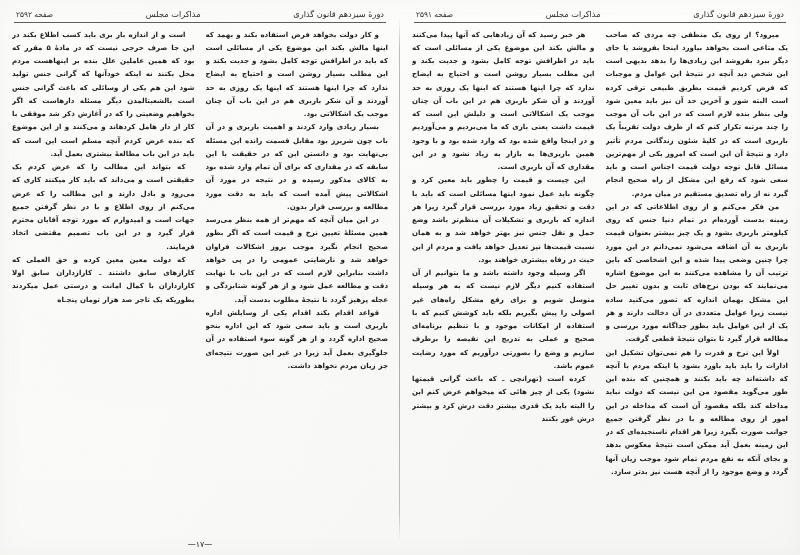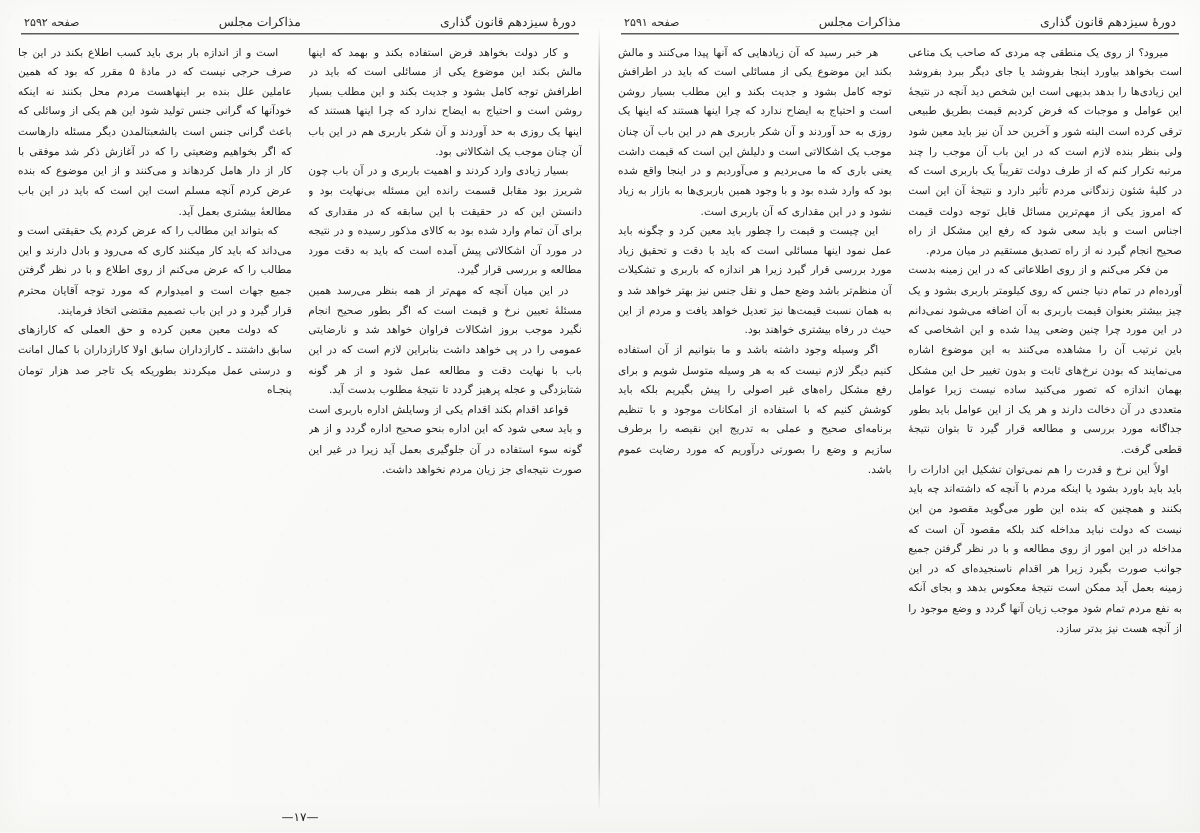--- a/index.html
+++ b/index.html
@@ -98,21 +98,21 @@
     font-size: 7.05px;
     line-height: 13.25px;
     text-align: justify;
     text-align-last: right;
     color: #1d1d1d;
     word-spacing: 0.4px;
     letter-spacing: 0.05px;
     text-justify: inter-word;
   }
   .col p + p { margin-top: 0px; }
-  .col p.indent { text-indent: 9px; }
+  .col p.indent { text-indent: 9px; font-weight: bold; }
 
   
   .page-footer {
     text-align: center;
     font-size: 8px;
     color: #242424;
     padding-top: 3px;
     letter-spacing: 0.6px;
     flex: 0 0 auto;
   }
@@ -158,38 +158,39 @@
 
       <div class="col">
         <p class="indent">میرود؟ از روی یک منطقی چه مردی که صاحب یک متاعی است بخواهد بیاورد اینجا بفروشد یا جای دیگر ببرد بفروشد این زیادی‌ها را بدهد بدیهی است این شخص دید آنچه در نتیجهٔ این عوامل و موجبات که فرض کردیم قیمت بطریق طبیعی ترقی کرده است البته شور و آخرین حد آن نیز باید معین شود ولی بنظر بنده لازم است که در این باب آن موجب را چند مرتبه تکرار کنم که از طرف دولت تقریباً یک باربری است که در کلیهٔ شئون زندگانی مردم تأثیر دارد و نتیجهٔ آن این است که امروز یکی از مهم‌ترین مسائل قابل توجه دولت قیمت اجناس است و باید سعی شود که رفع این مشکل از راه صحیح انجام گیرد نه از راه تصدیق مستقیم در میان مردم.</p>
         <p class="indent">من فکر می‌کنم و از روی اطلاعاتی که در این زمینه بدست آورده‌ام در تمام دنیا جنس که روی کیلومتر باربری بشود و یک چیز بیشتر بعنوان قیمت باربری به آن اضافه می‌شود نمی‌دانم در این مورد چرا چنین وضعی پیدا شده و این اشخاصی که باین ترتیب آن را مشاهده می‌کنند به این موضوع اشاره می‌نمایند که بودن نرخ‌های ثابت و بدون تغییر حل این مشکل بهمان اندازه که تصور می‌کنید ساده نیست زیرا عوامل متعددی در آن دخالت دارند و هر یک از این عوامل باید بطور جداگانه مورد بررسی و مطالعه قرار گیرد تا بتوان نتیجهٔ قطعی گرفت.</p>
         <p class="indent">اولاً این نرخ و قدرت را هم نمی‌توان تشکیل این ادارات را باید باید باورد بشود یا اینکه مردم با آنچه که داشته‌اند چه باید بکنند و همچنین که بنده این طور می‌گوید مقصود من این نیست که دولت نباید مداخله کند بلکه مقصود آن است که مداخله در این امور از روی مطالعه و با در نظر گرفتن جمیع جوانب صورت بگیرد زیرا هر اقدام ناسنجیده‌ای که در این زمینه بعمل آید ممکن است نتیجهٔ معکوس بدهد و بجای آنکه به نفع مردم تمام شود موجب زیان آنها گردد و وضع موجود را از آنچه هست نیز بدتر سازد.</p>
       </div>
       <div class="col">
         <p class="indent">هر خبر رسید که آن زیادهایی که آنها پیدا می‌کنند و مالش بکند این موضوع یکی از مسائلی است که باید در اطرافش توجه کامل بشود و جدیت بکند و این مطلب بسیار روشن است و احتیاج به ایضاح ندارد که چرا اینها هستند که اینها یک روزی به حد آوردند و آن شکر باربری هم در این باب آن چنان موجب یک اشکالاتی است و دلیلش این است که قیمت داشت یعنی باری که ما می‌بردیم و می‌آوردیم و در اینجا واقع شده بود که وارد شده بود و با وجود همین باربری‌ها به بازار به زیاد نشود و در این مقداری که آن باربری است.</p>
         <p class="indent">این چیست و قیمت را چطور باید معین کرد و چگونه باید عمل نمود اینها مسائلی است که باید با دقت و تحقیق زیاد مورد بررسی قرار گیرد زیرا هر اندازه که باربری و تشکیلات آن منظم‌تر باشد وضع حمل و نقل جنس نیز بهتر خواهد شد و به همان نسبت قیمت‌ها نیز تعدیل خواهد یافت و مردم از این حیث در رفاه بیشتری خواهند بود.</p>
         <p class="indent">اگر وسیله وجود داشته باشد و ما بتوانیم از آن استفاده کنیم دیگر لازم نیست که به هر وسیله متوسل شویم و برای رفع مشکل راه‌های غیر اصولی را پیش بگیریم بلکه باید کوشش کنیم که با استفاده از امکانات موجود و با تنظیم برنامه‌ای صحیح و عملی به تدریج این نقیصه را برطرف سازیم و وضع را بصورتی درآوریم که مورد رضایت عموم باشد.</p>
+        <p class="indent">کرده است (تهرانچی ـ که باعث گرانی قیمتها نشود) یکی از چیز هائی که میخواهم عرض کنم این را البته باید یک قدری بیشتر دقت درش کرد و بیشتر درش غور بکنند</p>
       </div>
     </div>
 
   </div>
 
   <div class="page page-left">
 
     <div class="page-header">
       <span class="hdr-period">دورهٔ سیزدهم قانون گذاری</span>
       <span class="hdr-title">مذاکرات مجلس</span>
       <span class="hdr-pageno">صفحه ۲۵۹۲</span>
     </div>
     <div class="header-rule"></div>
 
     <div class="columns">
       <div class="col">
         <p class="indent">و کار دولت بخواهد فرض استفاده بکند و بهمد که اینها مالش بکند این موضوع یکی از مسائلی است که باید در اطرافش توجه کامل بشود و جدیت بکند و این مطلب بسیار روشن است و احتیاج به ایضاح ندارد که چرا اینها هستند که اینها یک روزی به حد آوردند و آن شکر باربری هم در این باب آن چنان موجب یک اشکالاتی بود.</p>
-        <p class="indent">بسیار زیادی وارد کردند و اهمیت باربری و در آن باب چون شریرز بود مقابل قسمت رانده این مسئله بی‌نهایت بود و دانستن این که در حقیقت با این سابقه که در مقداری که برای آن تمام وارد شده بود به کالای مذکور رسیده و در نتیجه در مورد آن اشکالاتی پیش آمده است که باید به دقت مورد مطالعه و بررسی قرار گیرد.</p>
+        <p class="indent">بسیار زیادی وارد کردند و اهمیت باربری و در آن باب چون شریرز بود مقابل قسمت رانده این مسئله بی‌نهایت بود و دانستن این که در حقیقت با این سابقه که در مقداری که برای آن تمام وارد شده بود به کالای مذکور رسیده و در نتیجه در مورد آن اشکالاتی پیش آمده است که باید به دقت مورد مطالعه و بررسی قرار بدون.</p>
         <p class="indent">در این میان آنچه که مهم‌تر از همه بنظر می‌رسد همین مسئلهٔ تعیین نرخ و قیمت است که اگر بطور صحیح انجام نگیرد موجب بروز اشکالات فراوان خواهد شد و نارضایتی عمومی را در پی خواهد داشت بنابراین لازم است که در این باب با نهایت دقت و مطالعه عمل شود و از هر گونه شتابزدگی و عجله پرهیز گردد تا نتیجهٔ مطلوب بدست آید.</p>
         <p class="indent">قواعد اقدام بکند اقدام یکی از وسایلش اداره باربری است و باید سعی شود که این اداره بنحو صحیح اداره گردد و از هر گونه سوء استفاده در آن جلوگیری بعمل آید زیرا در غیر این صورت نتیجه‌ای جز زیان مردم نخواهد داشت.</p>
       </div>
       <div class="col">
         <p class="indent">است و از اندازه بار بری باید کسب اطلاع بکند در این جا صرف حرجی نیست که در مادهٔ ۵ مقرر که بود که همین عاملین علل بنده بر اینهاهست مردم محل بکنند نه اینکه خودآنها که گرانی جنس تولید شود این هم یکی از وسائلی که باعث گرانی جنس است بالشعبتالمدن دیگر مسئله دارهاست که اگر بخواهیم وضعیتی را که در آغازش ذکر شد موفقی با کار از دار هامل کردهاند و می‌کنند و از این موضوع که بنده عرض کردم آنچه مسلم است این است که باید در این باب مطالعهٔ بیشتری بعمل آید.</p>
         <p class="indent">که بتواند این مطالب را که عرض کردم یک حقیقتی است و می‌داند که باید کار میکنند کاری که می‌رود و بادل دارند و این مطالب را که عرض می‌کنم از روی اطلاع و با در نظر گرفتن جمیع جهات است و امیدوارم که مورد توجه آقایان محترم قرار گیرد و در این باب تصمیم مقتضی اتخاذ فرمایند.</p>
         <p class="indent">که دولت معین معین کرده و حق العملی که کارازهای سابق داشتند ـ کارازداران سابق اولا کارازداران با کمال امانت و درستی عمل میکردند بطوریکه یک تاجر صد هزار تومان پنجـاه</p>
       </div>
     </div>
 

